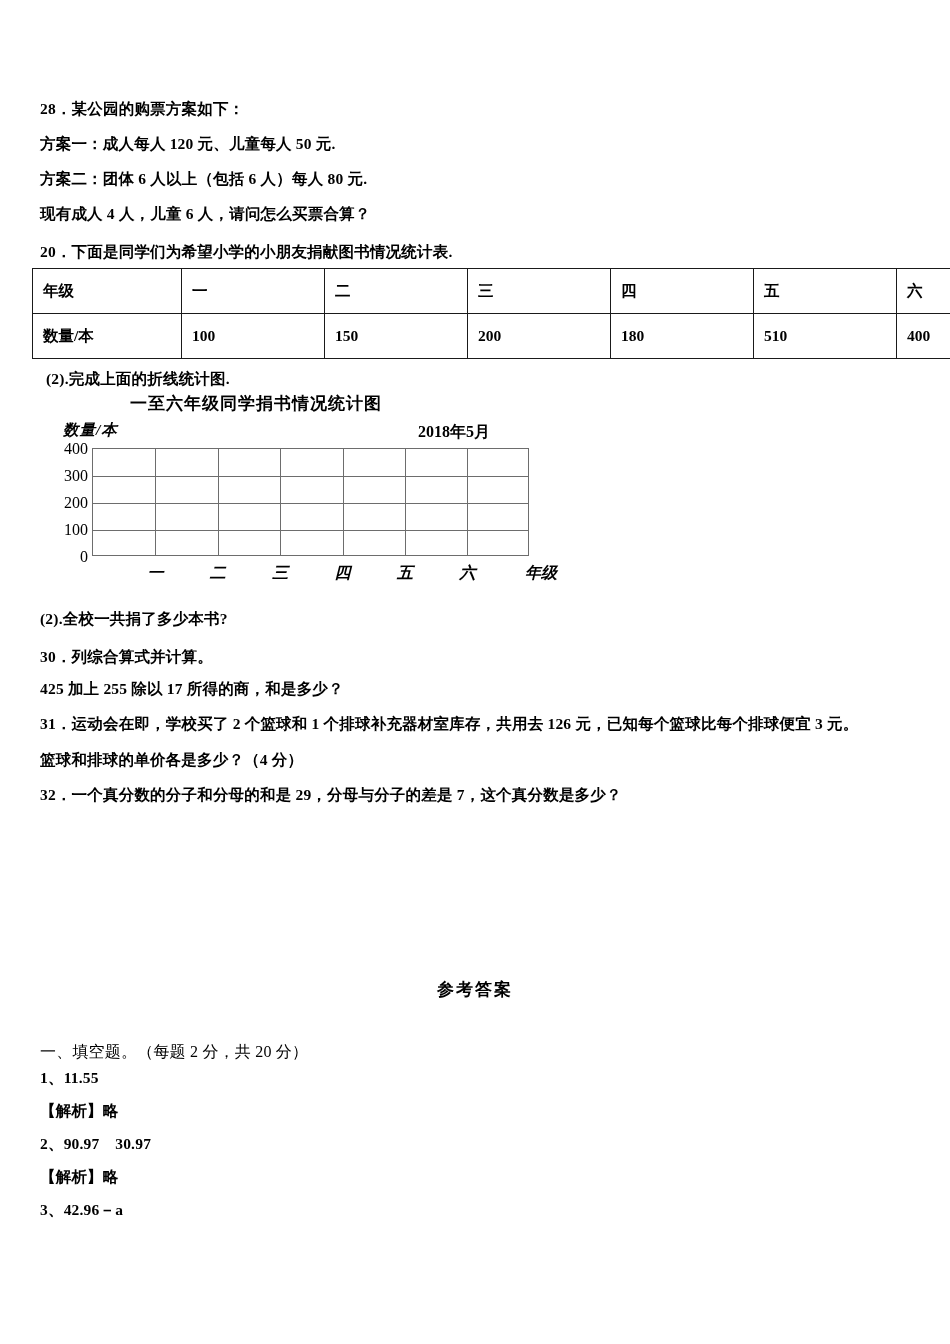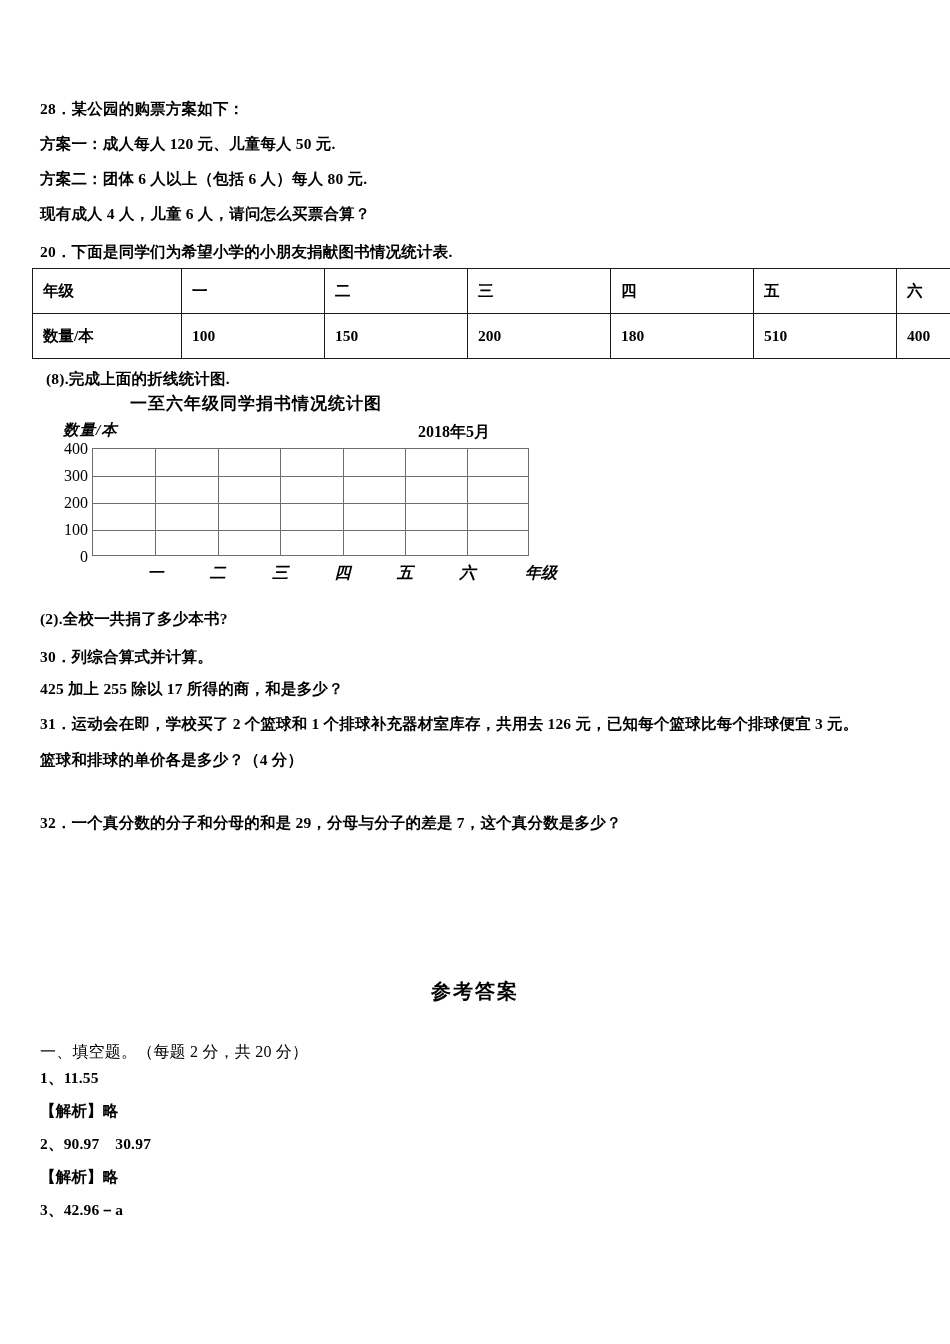--- a/index.html
+++ b/index.html
@@ -149,30 +149,30 @@
     white-space: nowrap;
     font-family: "Liberation Serif", "DejaVu Serif", serif;
   }
 
   
   #q29-sub2 { top: 610px; left: 40px; }
   #q30-head { top: 648px; }
   #q30-body { top: 680px; }
   #q31-l1   { top: 715px; }
   #q31-l2   { top: 751px; }
-  #q32      { top: 786px; margin-top: 28px; }
+  #q32      { top: 786px; }
 
   
   #answers-title {
     position: absolute;
     left: 0;
     top: 978px;
     width: 950px;
     text-align: center;
-    font-size: 20px;
+    font-size: 17px;
     font-weight: bold;
     font-family: "Liberation Sans", "DejaVu Sans", sans-serif;
     letter-spacing: 2px;
   }
   #ans-section { top: 1042px; font-weight: normal; font-size: 16px; }
   #ans-1       { top: 1069px; }
   #ans-1-exp   { top: 1102px; }
   #ans-2       { top: 1135px; }
   #ans-2-exp   { top: 1168px; }
   #ans-3       { top: 1201px; }
@@ -205,21 +205,21 @@
         <td class="data-cell">100</td>
         <td class="data-cell">150</td>
         <td class="data-cell">200</td>
         <td class="data-cell">180</td>
         <td class="data-cell">510</td>
         <td class="data-cell">400</td>
       </tr>
     </tbody>
   </table>
 
-  <div class="line" id="q29-sub1">(8).完成上面的折线统计图.</div>
+  <div class="line" id="q29-sub1">(2).完成上面的折线统计图.</div>
 
   <div class="chart-wrap">
     <div class="chart-title">一至六年级同学捐书情况统计图</div>
     <div class="chart-ylabel">数量/本</div>
     <div class="chart-date">2018年5月</div>
 
     <div class="plot">
 
       <div class="gridline-h" style="top:27px;"></div>
       <div class="gridline-h" style="top:54px;"></div>

